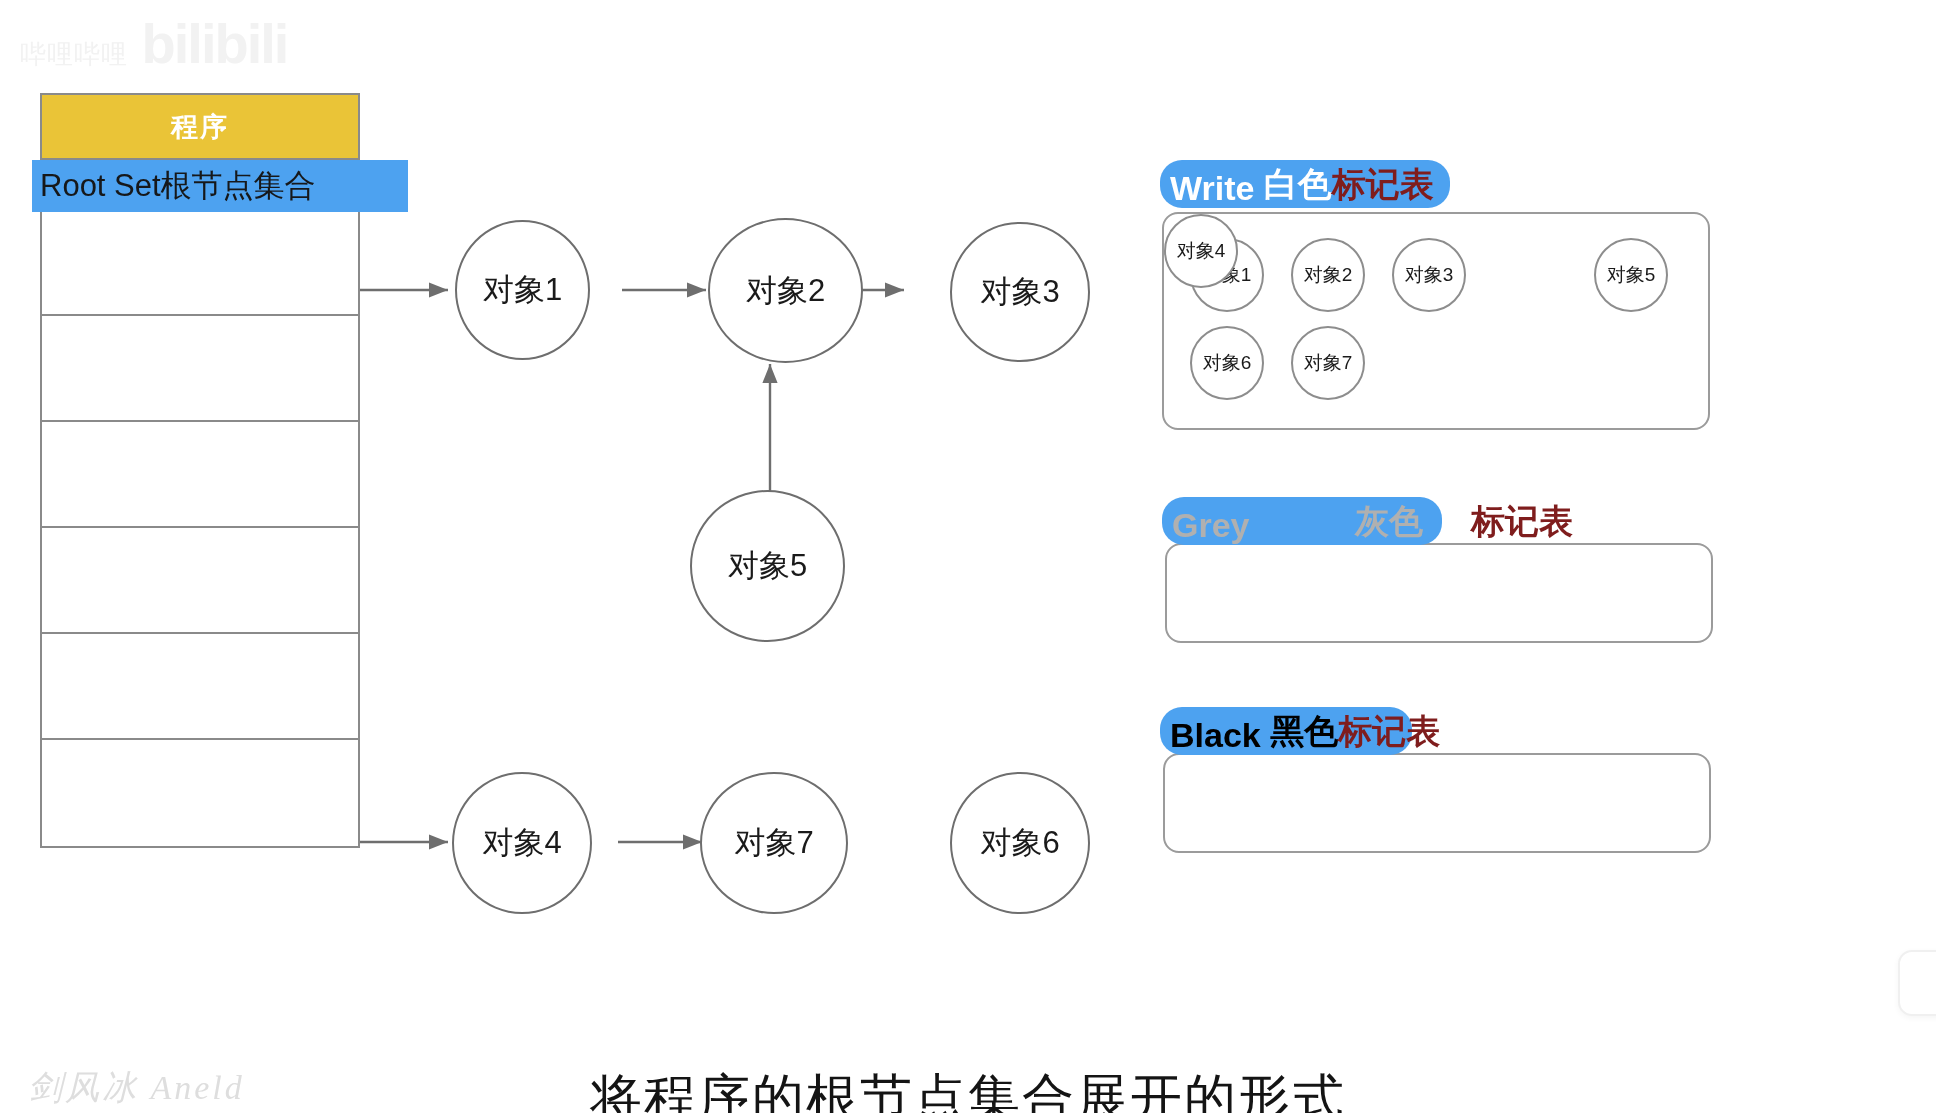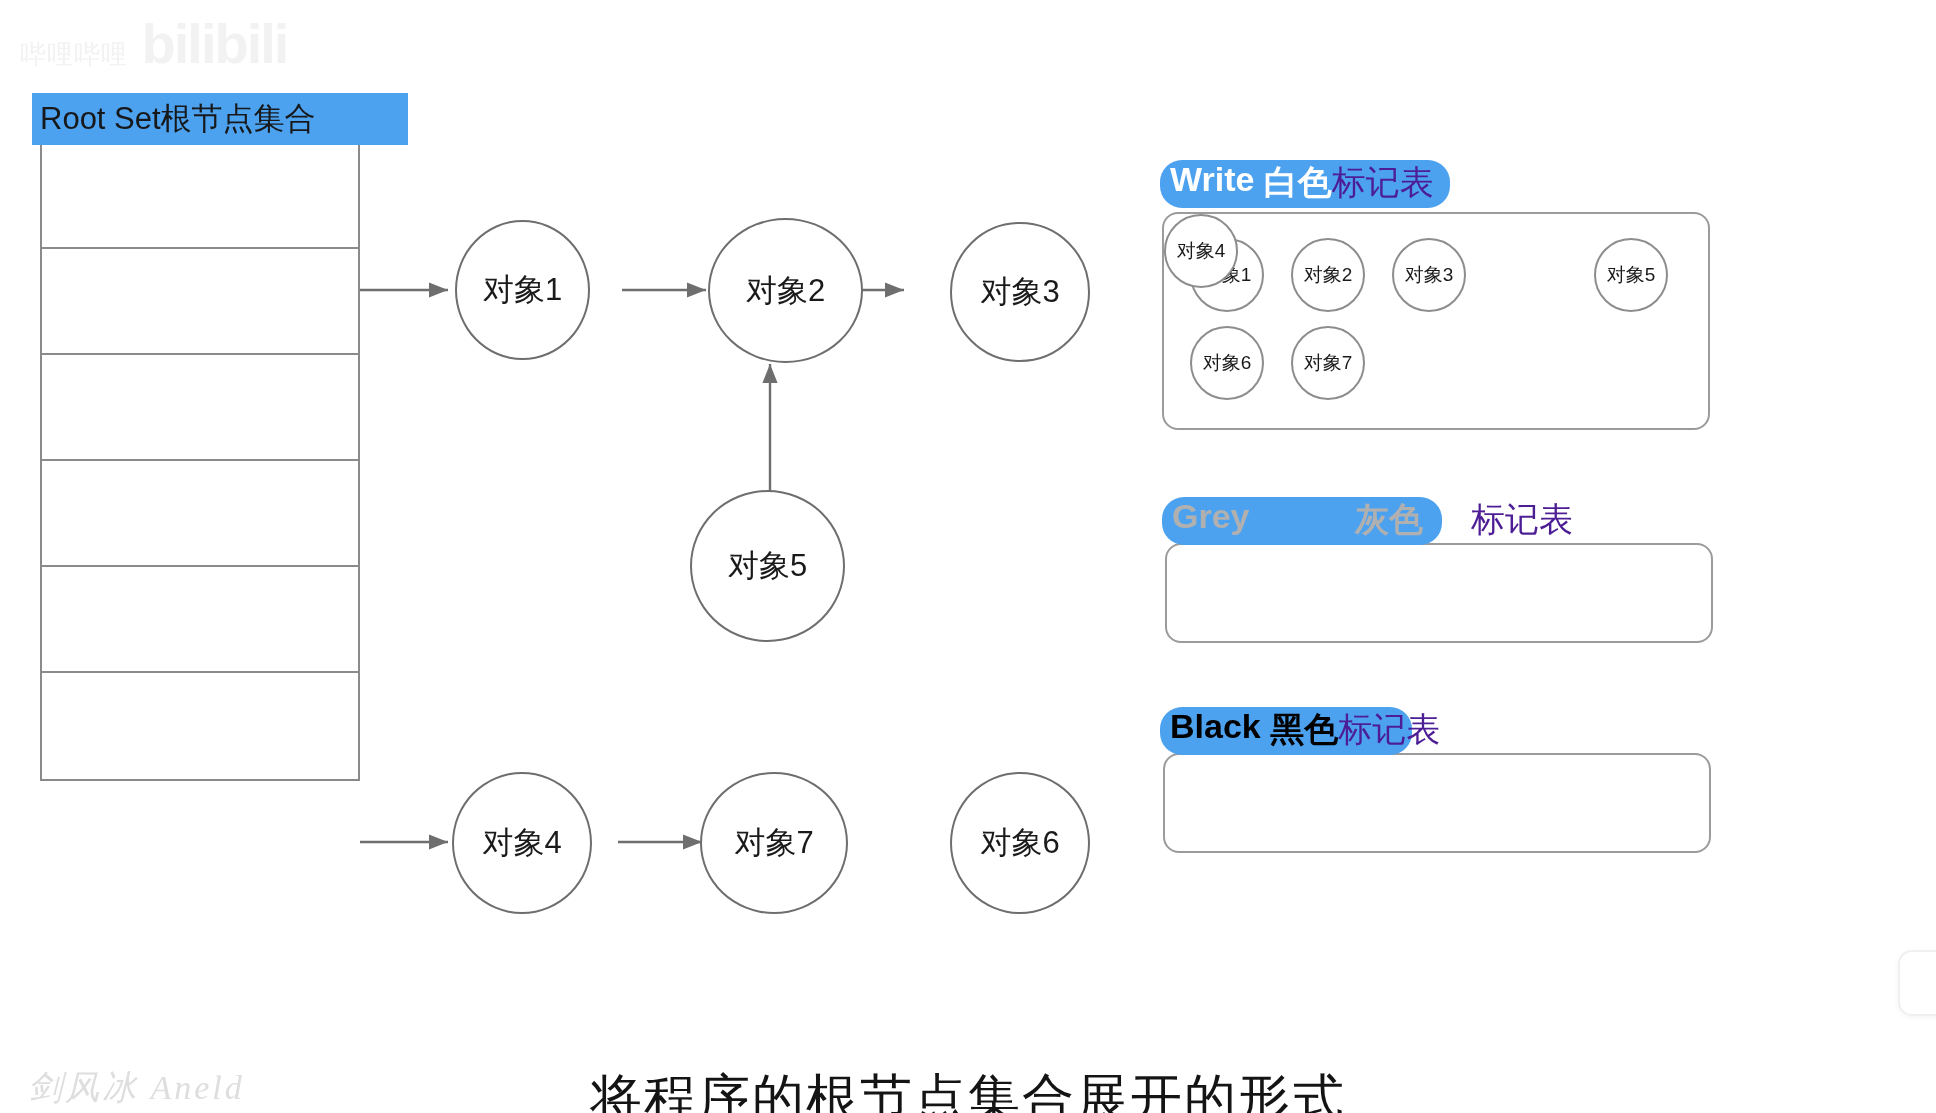--- a/index.html
+++ b/index.html
@@ -133,33 +133,33 @@
     box-sizing: border-box;
   }
   .node-w { width: 128px; height: 128px; }
 
   
   .mt-label {
     position: absolute;
     background: #4da2f0;
     height: 48px;
     display: flex;
-    align-items: flex-start;
+    align-items: flex-end;
     padding: 0 10px;
     box-sizing: border-box;
     font-size: 34px;
     font-weight: bold;
     white-space: nowrap;
     z-index: 3;
     border-radius: 22px;
   }
   .mt-en-white { color: #ffffff; }
   .mt-en-grey  { color: #b0b0b0; }
   .mt-en-black { color: #000000; }
-  .mt-cn-tail  { color: #4c1d95; font-weight: normal; }
+  .mt-cn-tail  { color: #7f1d1d; font-weight: bold; }
   .mt-box {
     position: absolute;
     border: 2px solid #9b9b9b;
     border-radius: 16px;
     background: #ffffff;
     box-sizing: border-box;
   }
   .chip {
     position: absolute;
     width: 74px;
@@ -191,20 +191,21 @@
 <body>
 
 <div class="wm-top">
   <span class="wm-small">哔哩哔哩</span>
   <span>bilibili</span>
 </div>
 <div class="wm-bottom">剑风冰 Aneld</div>
 <div class="wm-edge"></div>
 
 <div id="rootset-stack">
+  <div class="rs-program">程序</div>
   <div class="rs-header">Root Set根节点集合</div>
   <div class="rs-rows">
     <div class="rs-row"></div>
     <div class="rs-row"></div>
     <div class="rs-row"></div>
     <div class="rs-row"></div>
     <div class="rs-row"></div>
     <div class="rs-row"></div>
   </div>
 </div>

